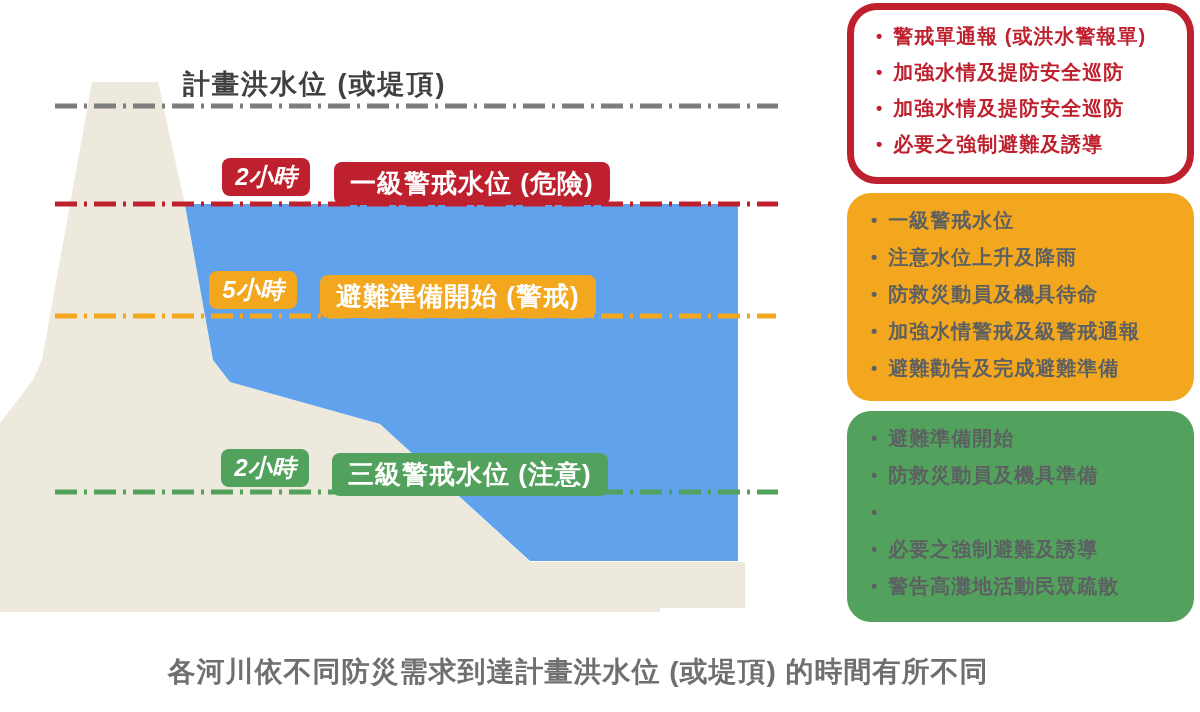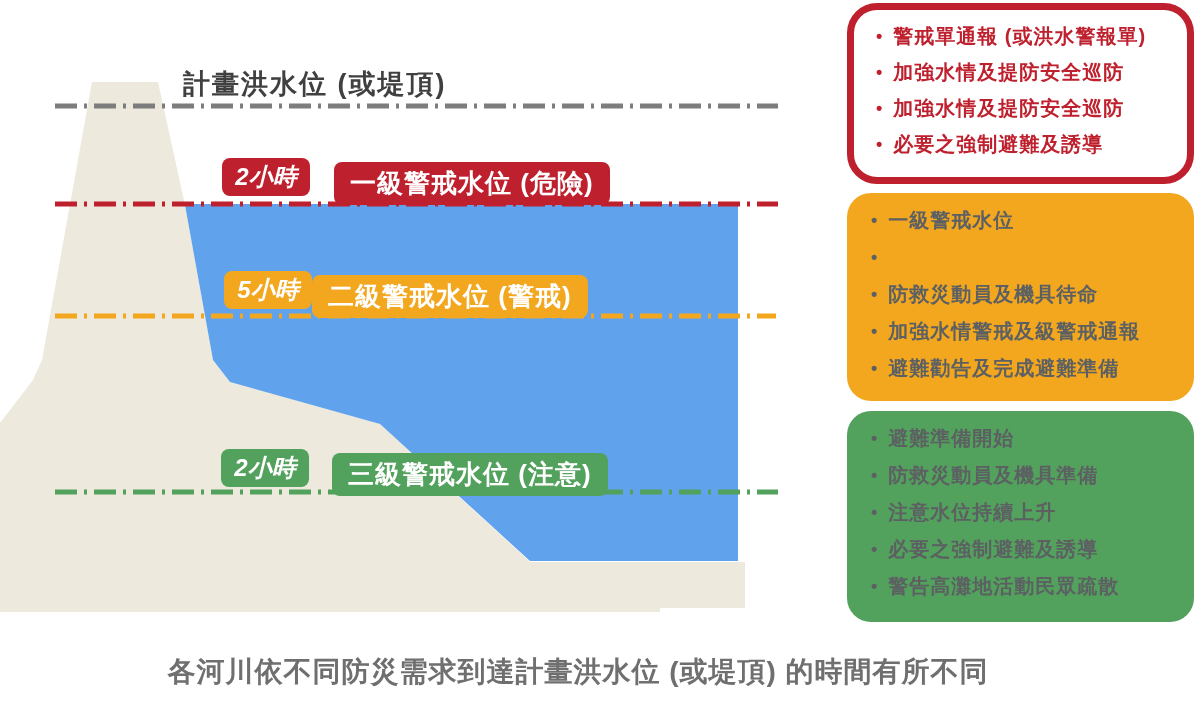--- a/index.html
+++ b/index.html
@@ -15,21 +15,21 @@
   }
 
   .badge-row { position: absolute; display: flex; align-items: center; }
   .badge {
     display: flex; align-items: center; justify-content: center;
     color: #ffffff; font-weight: bold; white-space: nowrap;
   }
   .badge.time { width: 88px; height: 38px; font-size: 24px; border-radius: 8px; font-style: italic; }
   .badge.label { height: 43px; padding: 0 16px; font-size: 26px; border-radius: 8px; letter-spacing: 1px; margin-top: 13px; }
   .row-1 { left: 222px; top: 149px; gap: 24px; }
-  .row-2 { left: 224px; top: 262px; }
+  .row-2 { left: 209px; top: 262px; gap: 23px; }
   .row-3 { left: 221px; top: 440px; gap: 23px; }
   .bg-red    { background: #BF202E; }
   .bg-orange { background: #F2A71F; }
   .bg-green  { background: #52A15C; }
 
   .panel { position: absolute; left: 847px; width: 347px; border-radius: 24px; }
   .panel.red    { top: 3px;   height: 181px; background: #ffffff; border: 7px solid #BF202E; border-radius: 30px; }
   .panel.orange { top: 193px; height: 208px; background: #F2A71F; }
   .panel.green  { top: 411px; height: 211px; background: #52A15C; }
   .panel ul { list-style: none; margin: 0; padding: 0; }
@@ -70,21 +70,21 @@
 
   <div class="top-label">計畫洪水位 (或堤頂)</div>
 
   <div class="badge-row row-1">
     <div class="badge time bg-red">2小時</div>
     <div class="badge label bg-red">一級警戒水位 (危險)</div>
   </div>
 
   <div class="badge-row row-2">
     <div class="badge time bg-orange">5小時</div>
-    <div class="badge label bg-orange">二級警戒水位 (警戒)</div>
+    <div class="badge label bg-orange">避難準備開始 (警戒)</div>
   </div>
 
   <div class="badge-row row-3">
     <div class="badge time bg-green">2小時</div>
     <div class="badge label bg-green">三級警戒水位 (注意)</div>
   </div>
 
   <div class="panel red">
     <ul>
       <li>
@@ -107,20 +107,21 @@
   </div>
 
   <div class="panel orange">
     <ul>
       <li>
         <span class="dot">•</span>
         <span>一級警戒水位</span>
       </li>
       <li>
         <span class="dot">•</span>
+        <span>注意水位上升及降雨</span>
       </li>
       <li>
         <span class="dot">•</span>
         <span>防救災動員及機具待命</span>
       </li>
       <li>
         <span class="dot">•</span>
         <span>加強水情警戒及級警戒通報</span>
       </li>
       <li>
@@ -135,21 +136,20 @@
       <li>
         <span class="dot">•</span>
         <span>避難準備開始</span>
       </li>
       <li>
         <span class="dot">•</span>
         <span>防救災動員及機具準備</span>
       </li>
       <li>
         <span class="dot">•</span>
-        <span>注意水位持續上升</span>
       </li>
       <li>
         <span class="dot">•</span>
         <span>必要之強制避難及誘導</span>
       </li>
       <li>
         <span class="dot">•</span>
         <span>警告高灘地活動民眾疏散</span>
       </li>
     </ul>

